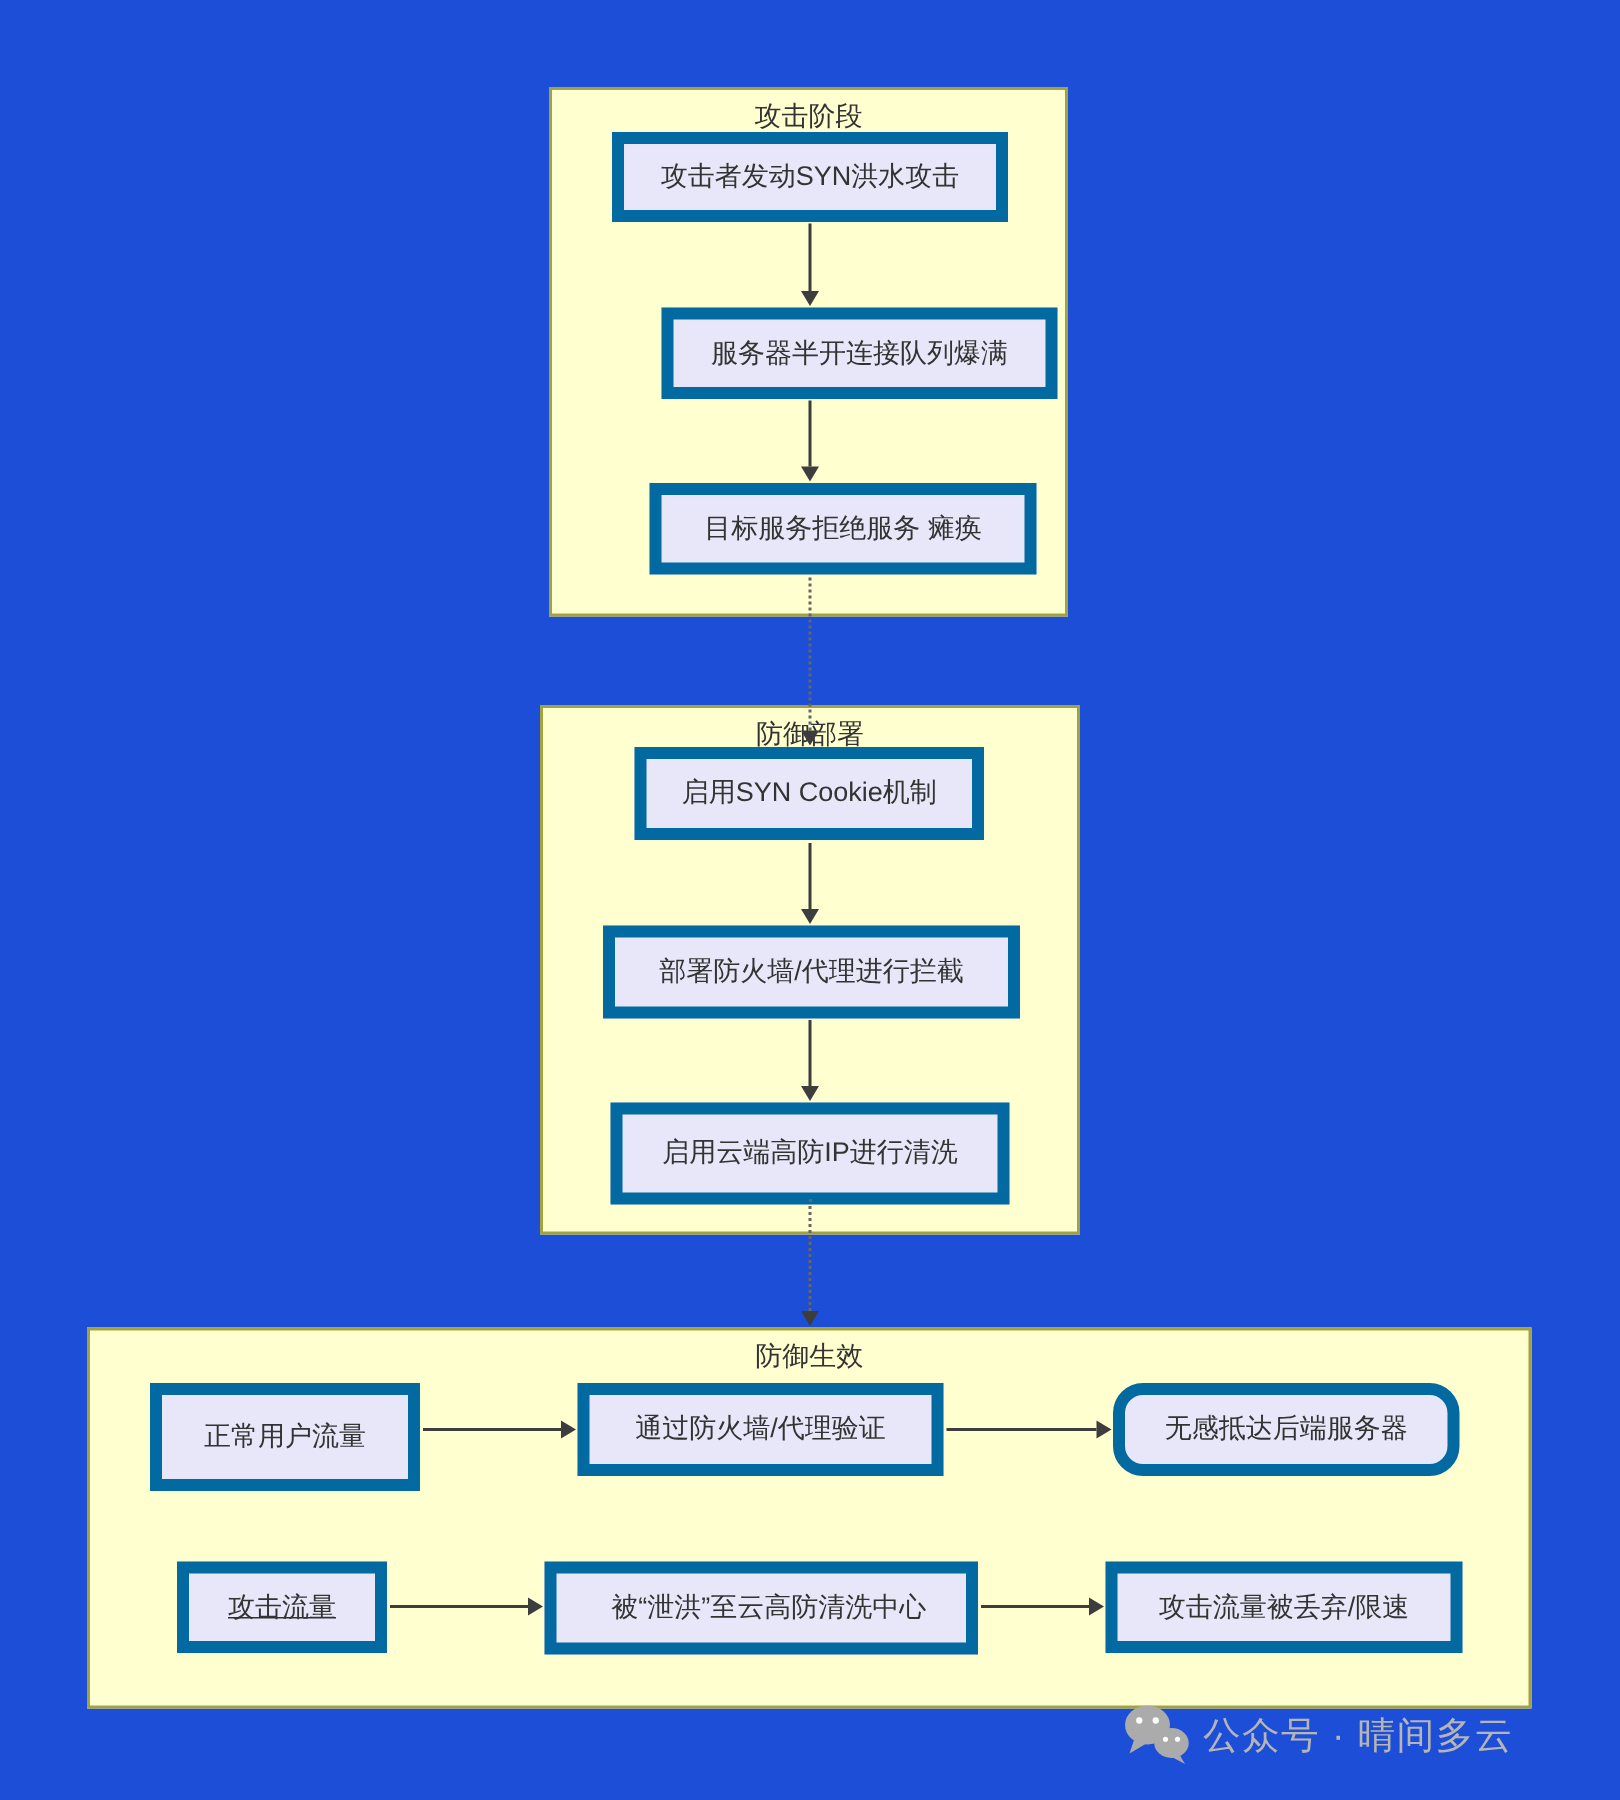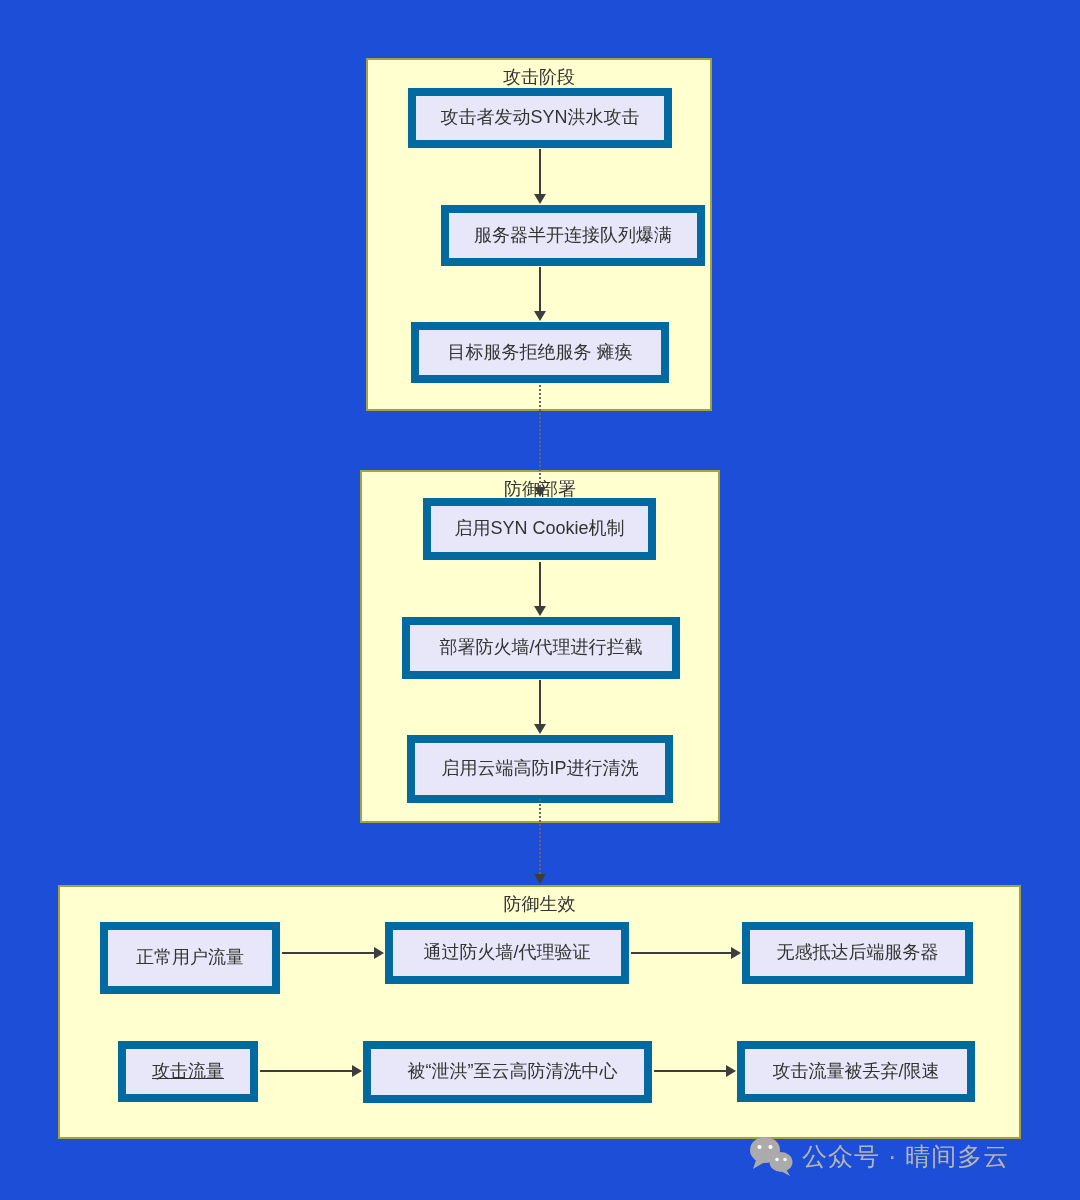--- a/index.html
+++ b/index.html
@@ -75,27 +75,27 @@
   }
 
   
   #g1 { left: 366px; top: 58px;  width: 346px; height: 353px; }
   #g2 { left: 360px; top: 470px; width: 360px; height: 353px; }
   #g3 { left: 58px;  top: 885px; width: 963px; height: 254px; }
 
   
   #nA1 { left: 408px; top: 88px;   width: 264px; height: 60px; }
   #nA2 { left: 424px; top: 205px;  width: 264px; height: 61px; margin-left: 17px; }
-  #nA3 { left: 411px; top: 322px;  width: 258px; height: 61px; }
+  #nA3 { left: 433px; top: 322px;  width: 258px; height: 61px; }
   #nB1 { left: 423px; top: 498px;  width: 233px; height: 62px; }
   #nB2 { left: 402px; top: 617px;  width: 278px; height: 62px; }
   #nB3 { left: 407px; top: 735px;  width: 266px; height: 68px; }
   #nC1 { left: 100px; top: 922px;  width: 180px; height: 72px; }
   #nC2 { left: 385px; top: 922px;  width: 244px; height: 62px; text-align: right; }
-  #nC3 { left: 742px; top: 922px;  width: 231px; height: 62px; }
+  #nC3 { left: 742px; top: 922px;  width: 231px; height: 62px; border-radius: 20px; }
   #nC4 { left: 118px; top: 1041px; width: 140px; height: 61px; text-decoration: underline; }
   #nC5 { left: 363px; top: 1041px; width: 289px; height: 62px; padding-left: 16px; }
   #nC6 { left: 737px; top: 1041px; width: 238px; height: 61px; }
 
   
   #av1 { left: 539px; top: 149px; height: 45px; }
   #av2 { left: 539px; top: 267px; height: 44px; }
   #dv1 { left: 539px; top: 385px; height: 102px; }
   #av3 { left: 539px; top: 562px; height: 44px; }
   #av4 { left: 539px; top: 680px; height: 44px; }

